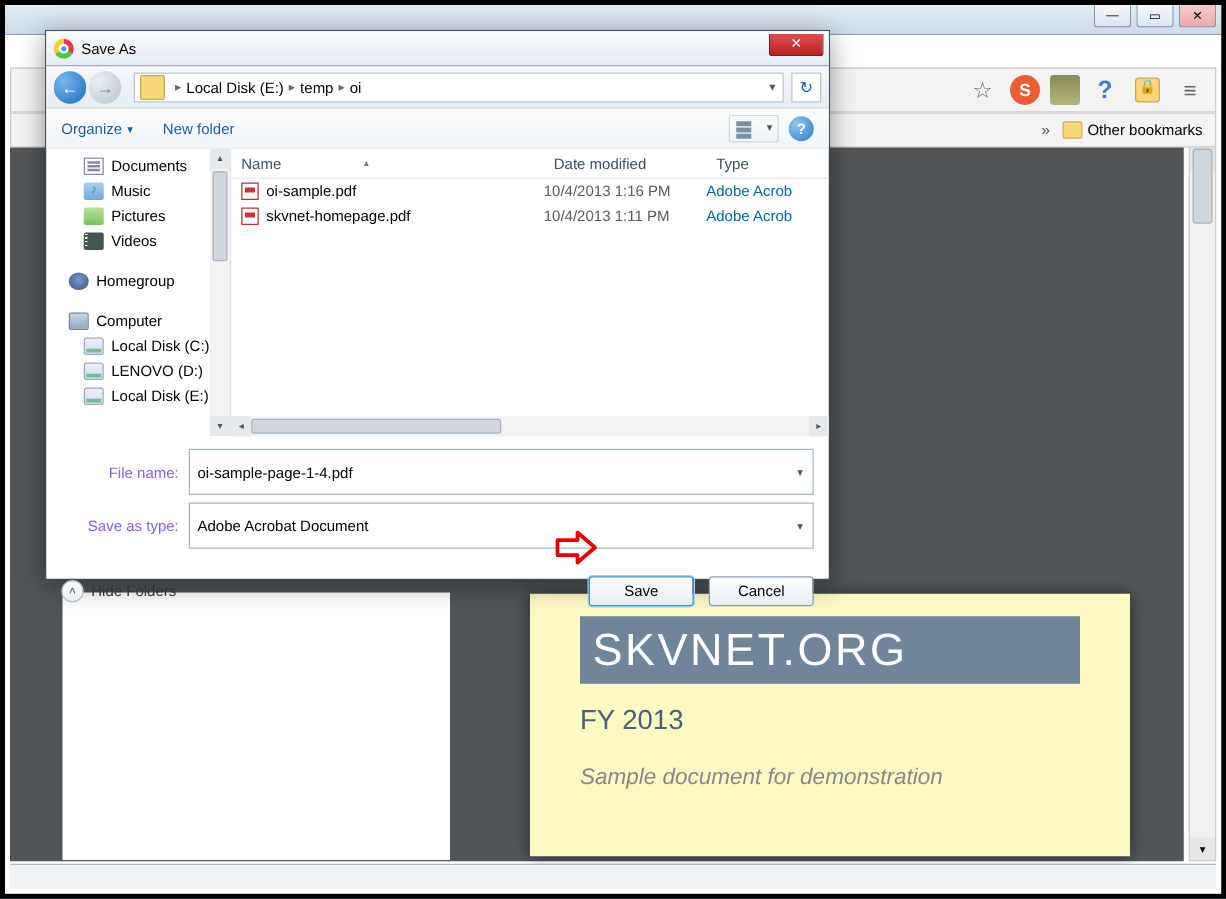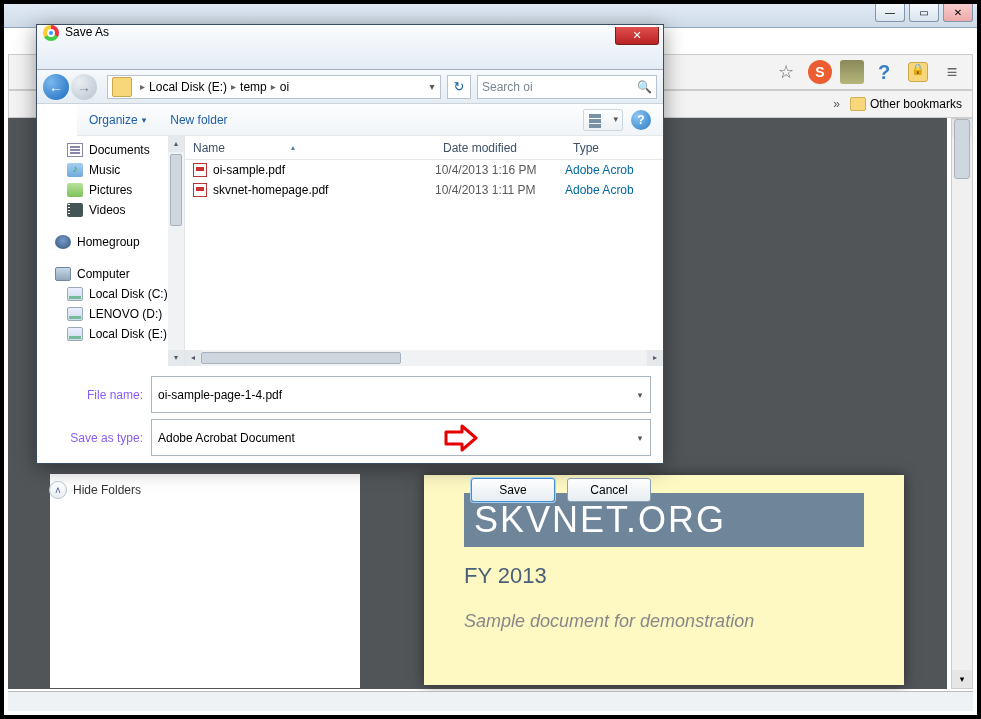--- a/index.html
+++ b/index.html
@@ -25,35 +25,35 @@
   .page-scroll .arrow { position:absolute; left:0; right:0; height:18px; background:#e6e6e6; text-align:center; font-size:9px; line-height:18px;}
   .page-left-strip { position:absolute; top:114px; left:4px; width:38px; bottom:26px; background:#f3f3f3; border-right:1px solid #ccc; }
   .doc-shadow { position:absolute; top:471px; left:420px; width:480px; height:210px; background:#fef9c3; box-shadow:0 0 12px rgba(0,0,0,.5); padding:18px 40px; }
   .doc-banner { background:#6f859a; color:#fff; font-size:36px; letter-spacing:2px; padding:6px 10px; font-weight:300;}
   .doc-fy { color:#4a5f78; font-size:22px; margin-top:16px;}
   .doc-sub { color:#888; font-style:italic; font-size:18px; margin-top:22px;}
   .statusbar { position:absolute; left:4px; right:4px; bottom:4px; height:20px; background:#eef2f5; border-top:1px solid #bbb;}
   .left-gutter { position:absolute; top:470px; left:46px; width:310px; height:214px; background:#fff; }
   
   .dialog { position:absolute; top:20px; left:32px; width:628px; height:440px; background:#fff; border:1px solid #3b4d62; box-shadow:0 4px 20px rgba(0,0,0,.4); z-index:50; }
-  .dlg-title { height:45px; background:linear-gradient(#fbfcfd,#e3ecf5); border-bottom:1px solid #aab; display:flex; padding:0 6px; font-size:12px; position:relative;}
+  .dlg-title { height:28px; background:linear-gradient(#fbfcfd,#e3ecf5); border-bottom:1px solid #aab; display:flex; align-items:center; padding:11px 6px; font-size:12px; position:relative;}
   .chrome-ball { width:16px;height:16px;border-radius:50%;background:conic-gradient(#e34 0 33%,#4c4 33% 66%,#fc3 66% 100%);position:relative;margin-right:6px;flex:none;}
   .chrome-ball::after{content:"";position:absolute;inset:4px;background:#39f;border-radius:50%;border:2px solid #fff;}
   .dlg-close { position:absolute; top:2px; right:4px; width:44px; height:18px; background:linear-gradient(#df4f4f,#b22); border-radius:0 0 3px 3px; color:#fff; text-align:center; font-size:11px; line-height:16px; border:1px solid #7a1d1d; border-top:none;}
   .dlg-nav { height:34px; background:linear-gradient(#f6f9fc,#e5ecf3); border-bottom:1px solid #cbd3da; display:flex; align-items:center; padding:0 6px; gap:2px;}
   .navbtn { width:26px;height:26px;border-radius:50%;background:radial-gradient(circle at 30% 30%,#7ab7ee,#1a6bbf);display:flex;align-items:center;justify-content:center;color:#fff;font-size:14px; }
   .navbtn.disabled { background:radial-gradient(circle at 30% 30%,#e8eef3,#b9c4ce); color:#7f8a94;}
   .crumb { margin-left:8px; height:24px; border:1px solid #b7c3ce; background:#fff; display:flex; align-items:center; flex:1; font-size:12px;}
   .crumb .folderic { width:20px;height:20px;margin:0 4px;background:#f7d77a;border:1px solid #caa94e;border-radius:2px;}
   .crumb span.sep { margin:0 4px; color:#666; font-size:10px;}
   .crumb .enddrop { margin-left:auto; width:16px; text-align:center; color:#555; font-size:10px;}
   .refresh { width:24px;height:24px;border:1px solid #b7c3ce;background:#fff;margin-left:4px;display:flex;align-items:center;justify-content:center;font-size:13px;color:#1a5fa5;}
   .search { width:180px;height:24px;border:1px solid #b7c3ce;background:#fff;margin-left:4px;display:flex;align-items:center;padding:0 4px;font-size:12px;color:#7a8894;}
   .search .mag { margin-left:auto; font-size:12px; color:#555;}
-  .toolbar2 { height:32px; background:linear-gradient(#fcfdfe,#f1f5f8); border-bottom:1px solid #e3e8ec; display:flex; align-items:center; padding:0 12px; font-size:12px; gap:24px;margin-left:40px;}
+  .toolbar2 { height:32px; background:linear-gradient(#fcfdfe,#f1f5f8); border-bottom:1px solid #e3e8ec; display:flex; align-items:center; padding:0 12px; font-size:12px; gap:24px;}
   .toolbar2 .org { color:#1f5fa8; display:flex; align-items:center; gap:4px;}
   .toolbar2 .right { margin-left:auto; display:flex; gap:8px; align-items:center;}
   .viewbtn { width:40px;height:22px;border:1px solid #cdd6de;background:linear-gradient(#fdfefe,#eef2f5);border-radius:2px; position:relative;}
   .viewbtn::before{content:"";position:absolute;left:5px;top:4px;width:12px;height:4px;background:#7791a6;box-shadow:0 5px 0 #7791a6,0 10px 0 #7791a6;}
   .helpbtn { width:20px;height:20px;border-radius:50%;background:radial-gradient(circle at 30% 30%,#8fc6f2,#2a7bc7);color:#fff;font-size:12px;display:flex;align-items:center;justify-content:center;font-weight:bold;}
   .body-split { display:flex; height:230px; }
   .tree { width:148px; border-right:1px solid #e0e5ea; overflow:hidden; font-size:12px; padding:4px 0; position:relative;}
   .tree-item { display:flex; align-items:center; gap:6px; padding:2px 0 2px 18px; height:20px;}
   .tree-item.l2 { padding-left:30px;}
   .tree-scroll { position:absolute; right:0; top:0; bottom:0; width:16px; background:#f0f2f4;}
@@ -165,24 +165,20 @@
       <span class="folderic"></span>
       <span class="sep">▸</span>
       <span>Local Disk (E:)</span>
       <span class="sep">▸</span>
       <span>temp</span>
       <span class="sep">▸</span>
       <span>oi</span>
       <span class="enddrop">▾</span>
     </div>
     <div class="refresh">↻</div>
-    <div class="search">
-      <span>Search oi</span>
-      <span class="mag">🔍</span>
-    </div>
   </div>
 
   <div class="toolbar2">
     <span class="org">
         <span>Organize</span>
         <span style="font-size:9px;">▾</span>
       </span>
     <span style="color:#1f5fa8;">New folder</span>
     <span class="right">
       <span class="viewbtn">

